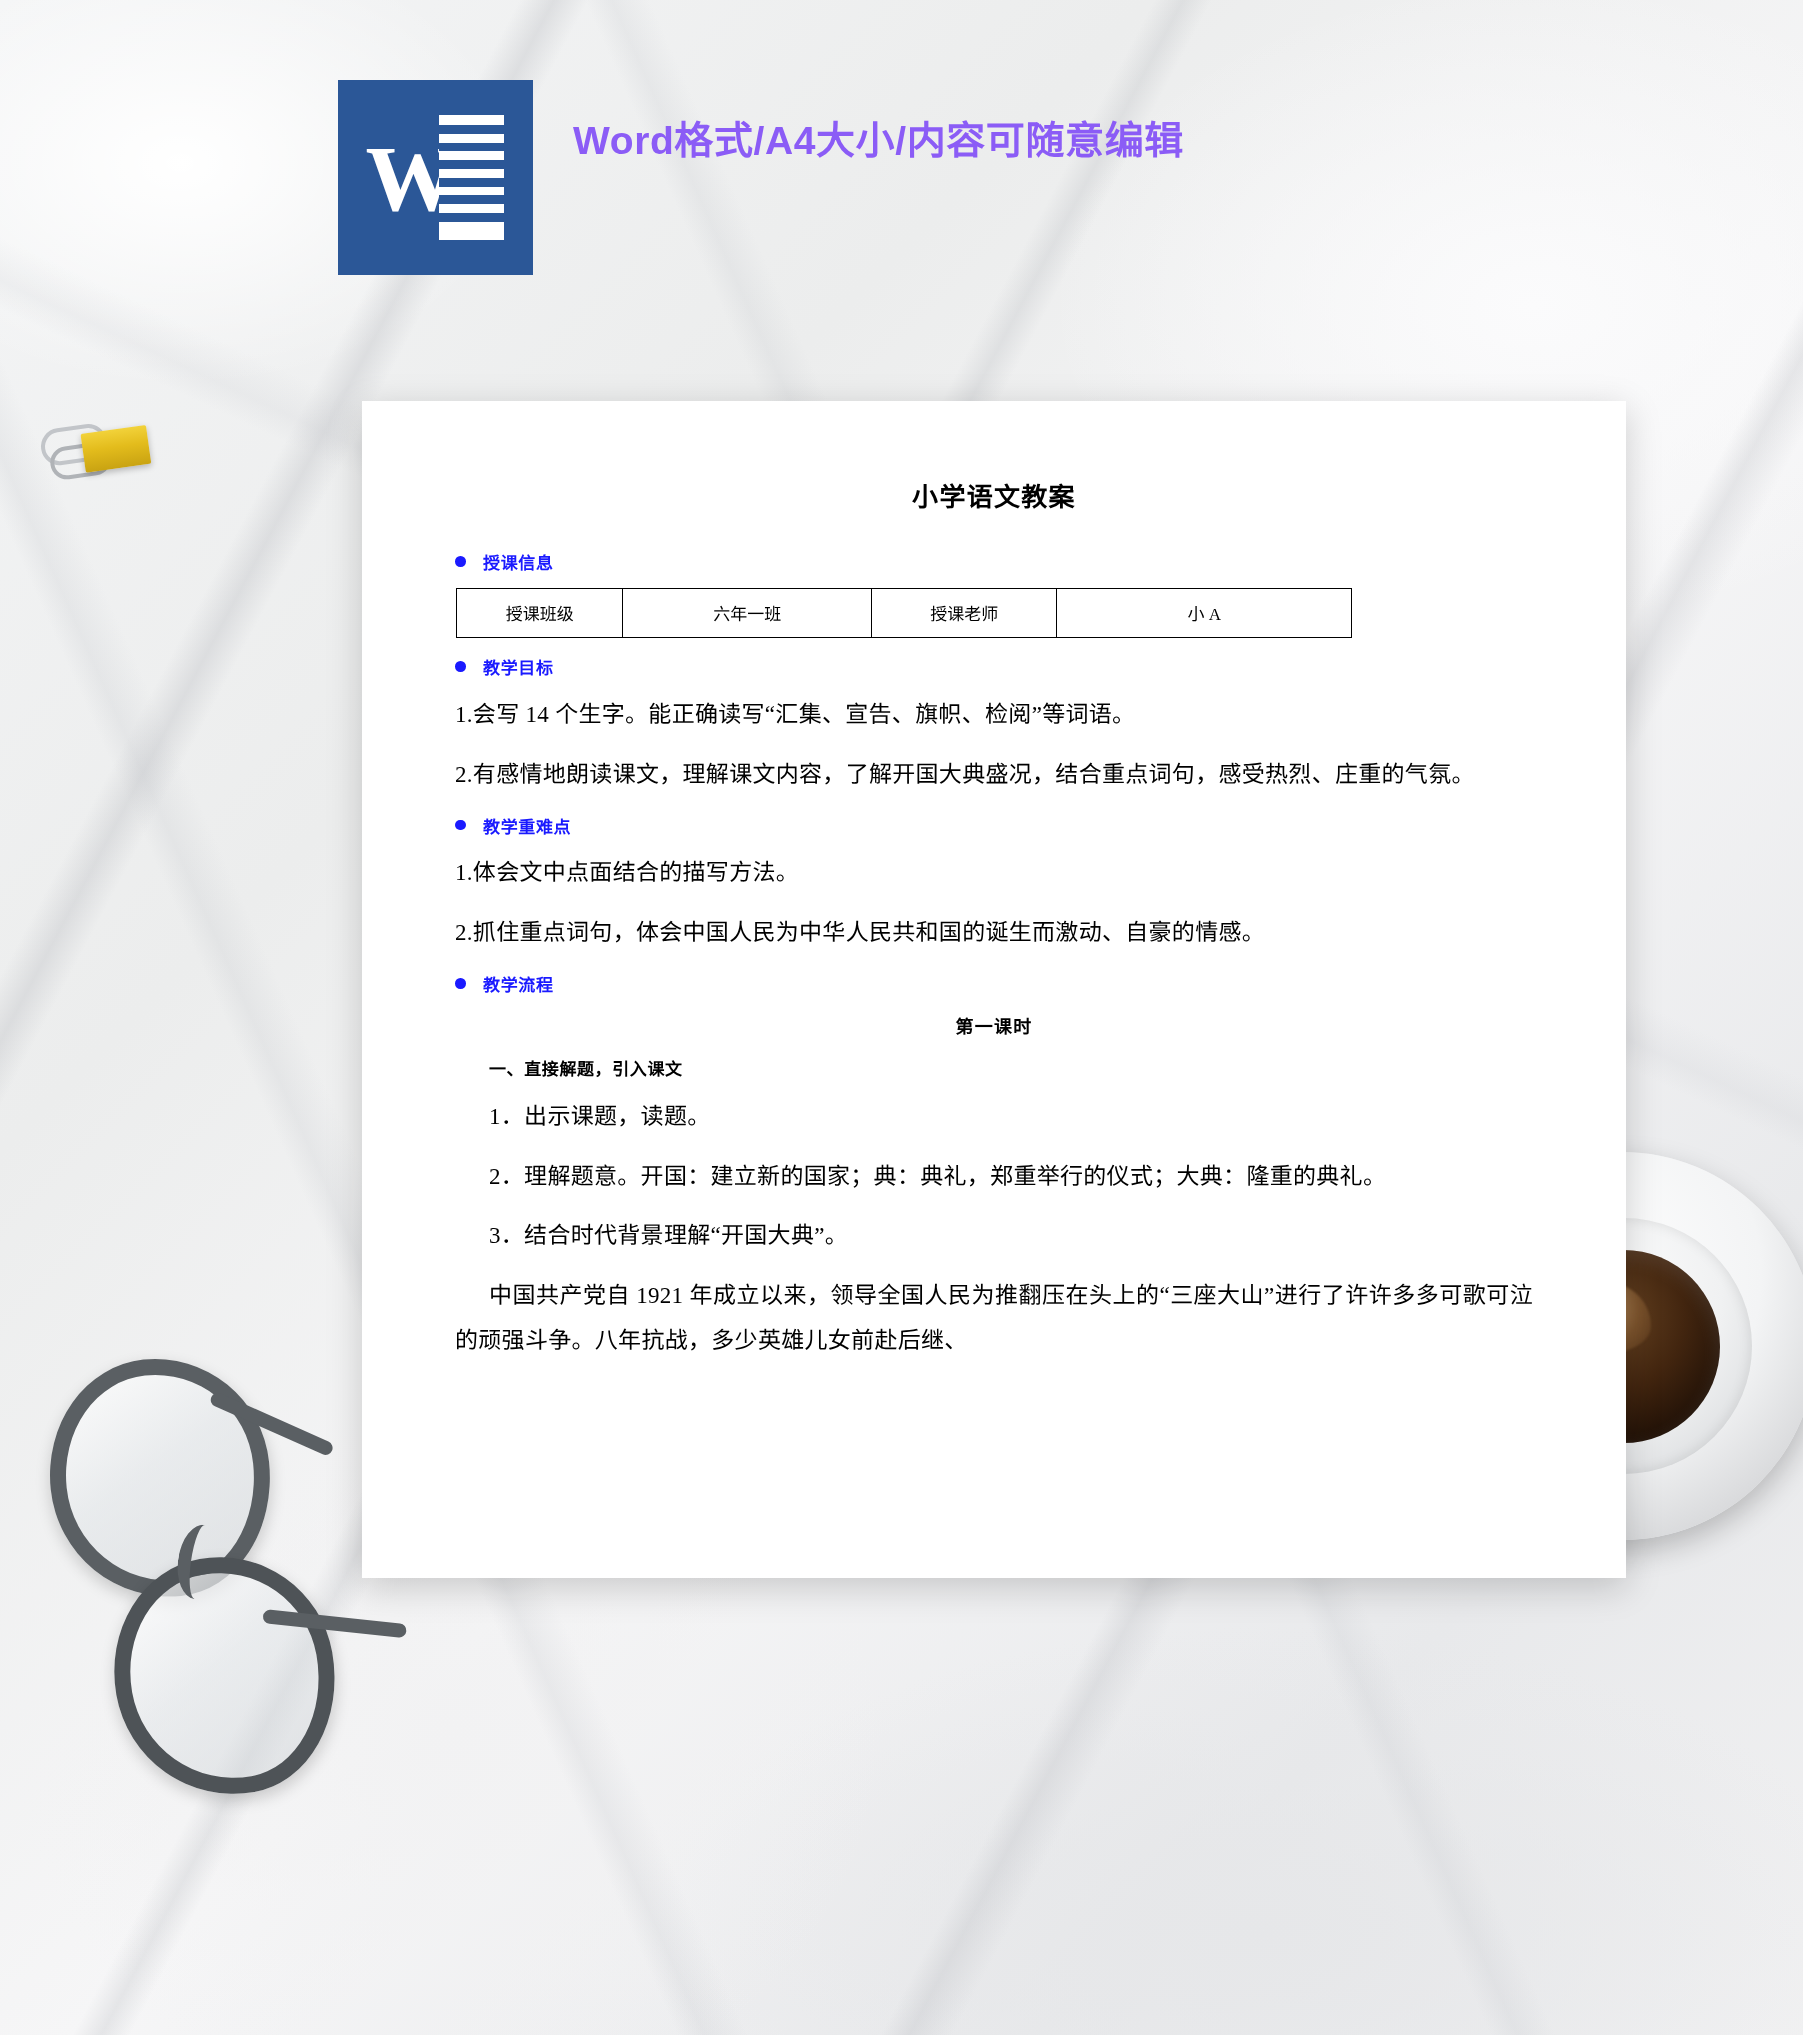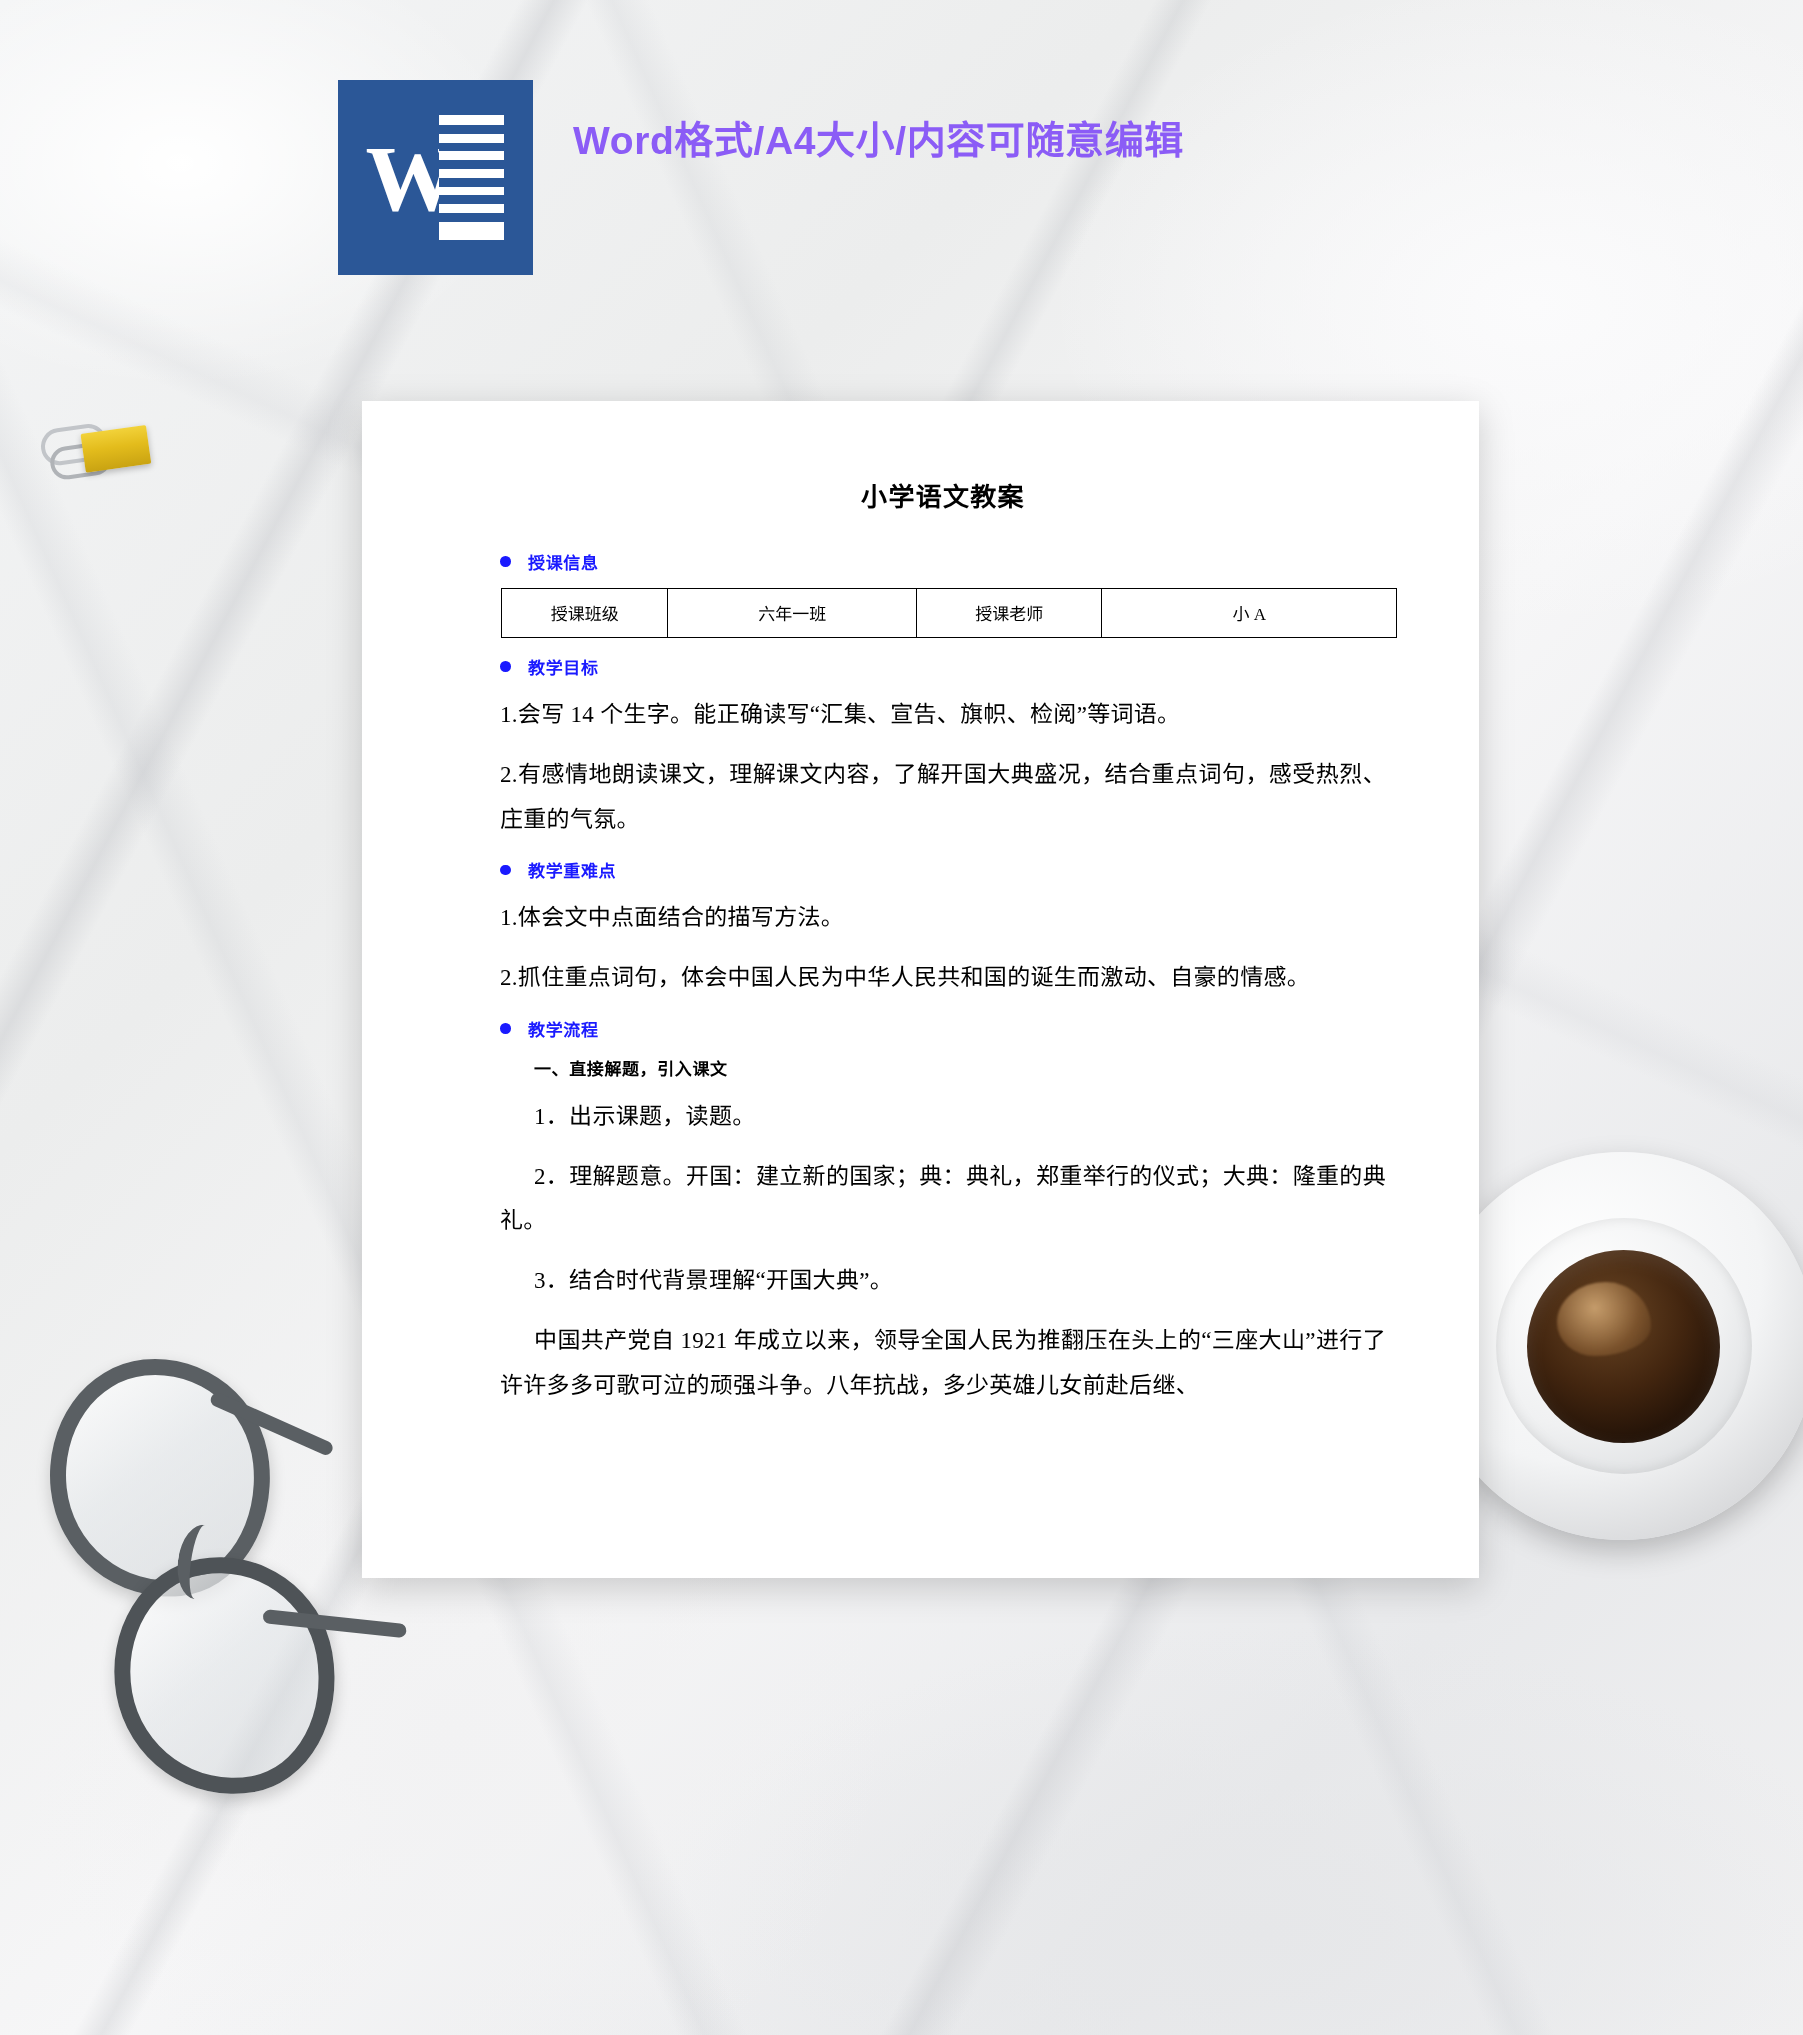--- a/index.html
+++ b/index.html
@@ -222,25 +222,24 @@
     border-radius: 7.5px;
     transform: rotate(-14deg);
     box-shadow: 0 3.8px 7.5px rgba(0,0,0,0.2);
   }
 
   
   .paper {
     position: absolute;
     left: 362px;
     top: 401px;
-    width: 1072px;
+    width: 1264px;
     height: 1177px;
     background: #ffffff;
     box-shadow: 0 8.8px 34px rgba(0,0,0,0.18);
-    padding-left: 45px;
   }
   .doc-inner {
     padding: 75px 93px 25px 93px;
     font-family: "Liberation Serif", "DejaVu Serif", serif;
     color: #000000;
   }
   .doc-title {
     text-align: center;
     font-size: 26px;
     font-weight: bold;
@@ -389,20 +388,21 @@
       <span class="txt">教学重难点</span>
     </div>
     <p class="body-text">1.体会文中点面结合的描写方法。</p>
     <p class="body-text">2.抓住重点词句，体会中国人民为中华人民共和国的诞生而激动、自豪的情感。</p>
 
     <div class="bullet-head">
       <span class="dot"></span>
       <span class="txt">教学流程</span>
     </div>
 
+    <div class="section-center">第一课时</div>
     <div class="sub-head">一、直接解题，引入课文</div>
 
     <p class="body-text indent">1．出示课题，读题。</p>
     <p class="body-text indent">2．理解题意。开国：建立新的国家；典：典礼，郑重举行的仪式；大典：隆重的典礼。</p>
     <p class="body-text indent">3．结合时代背景理解“开国大典”。</p>
     <p class="body-text indent">中国共产党自 1921 年成立以来，领导全国人民为推翻压在头上的“三座大山”进行了许许多多可歌可泣的顽强斗争。八年抗战，多少英雄儿女前赴后继、</p>
 
     <div class="spacer-bottom"></div>
   </div>
 </div>

